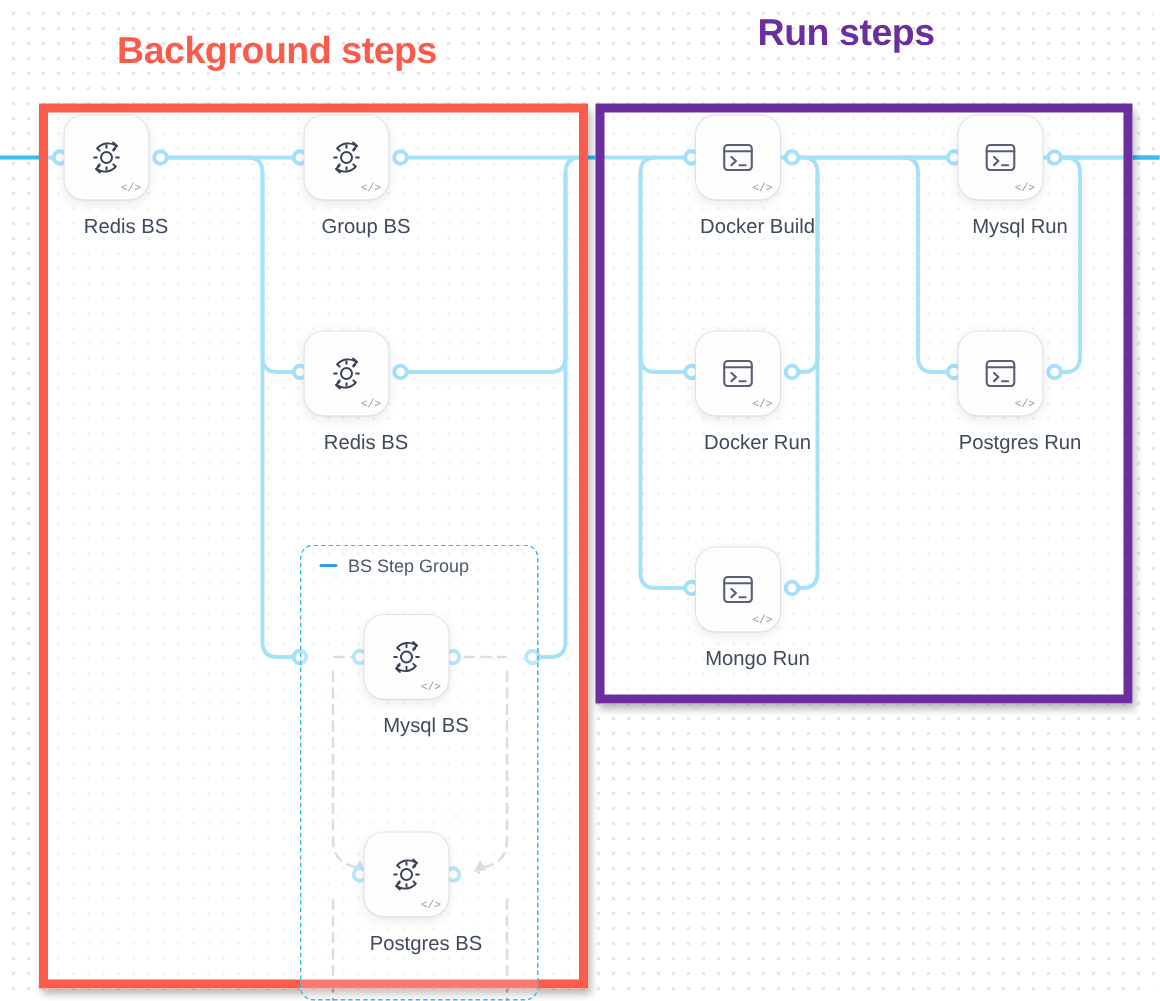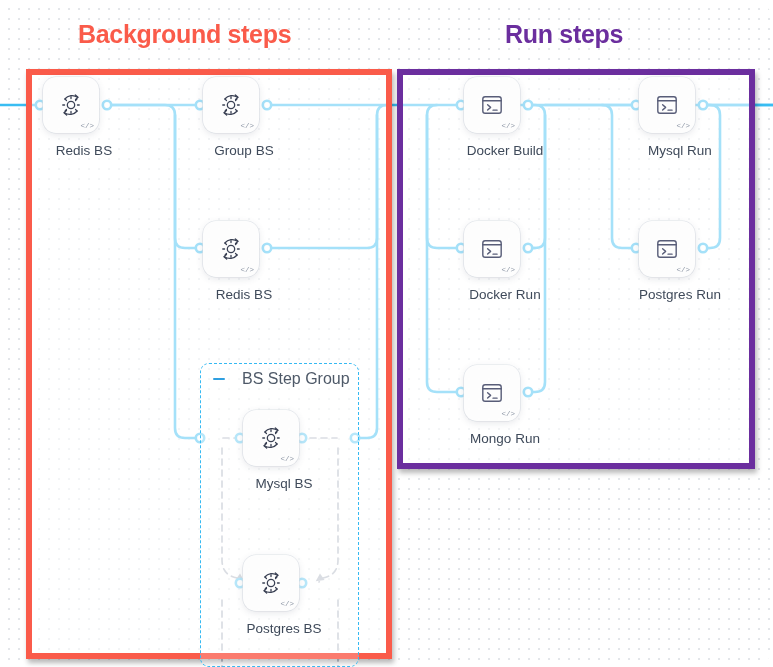--- a/index.html
+++ b/index.html
@@ -26,33 +26,33 @@
     border:6px solid #fa5b4a;
     box-shadow:2px 4px 5px rgba(0,0,0,0.28);
   }
   .boundary.run{
     left:397px;top:69px;width:358px;height:400px;
     border:6px solid #6b2e9e;
     box-shadow:2px 4px 5px rgba(0,0,0,0.28);
   }
   .sec-title{position:absolute;font-weight:bold;font-size:25px;letter-spacing:-0.3px;}
   .sec-title.bg{left:78px;top:20px;color:#fa5b4a;}
-  .sec-title.run{left:505px;top:20px;color:#6b2e9e;}
+  .sec-title.run{left:505px;top:8px;color:#6b2e9e;}
 
   
   .step-group{
     position:absolute;box-sizing:border-box;
     left:200px;top:363px;width:159px;height:304px;
     border:1.5px dashed #35b9f2;border-radius:9px;
     background:rgba(255,255,255,0.2);
   }
   .step-group-head{
     position:absolute;left:213px;top:370px;
-    display:flex;align-items:center;gap:17px;
-    font-size:16px;color:#4e5968;justify-content:center;
+    display:flex;align-items:center;gap:7px;
+    font-size:12px;color:#4e5968;justify-content:center;
   }
   .dash-ico{display:inline-block;width:12px;height:2.5px;background:#2f9fe0;border-radius:2px;}
 
   
   .node{position:absolute;width:56px;height:56px;}
   .node .card{
     position:absolute;inset:0;
     background:#fdfdfd;border-radius:13px;
     box-shadow:0 2px 7px rgba(60,70,90,0.13), 0 0 0 0.6px rgba(225,229,235,0.9);
     display:flex;align-items:center;justify-content:center;

